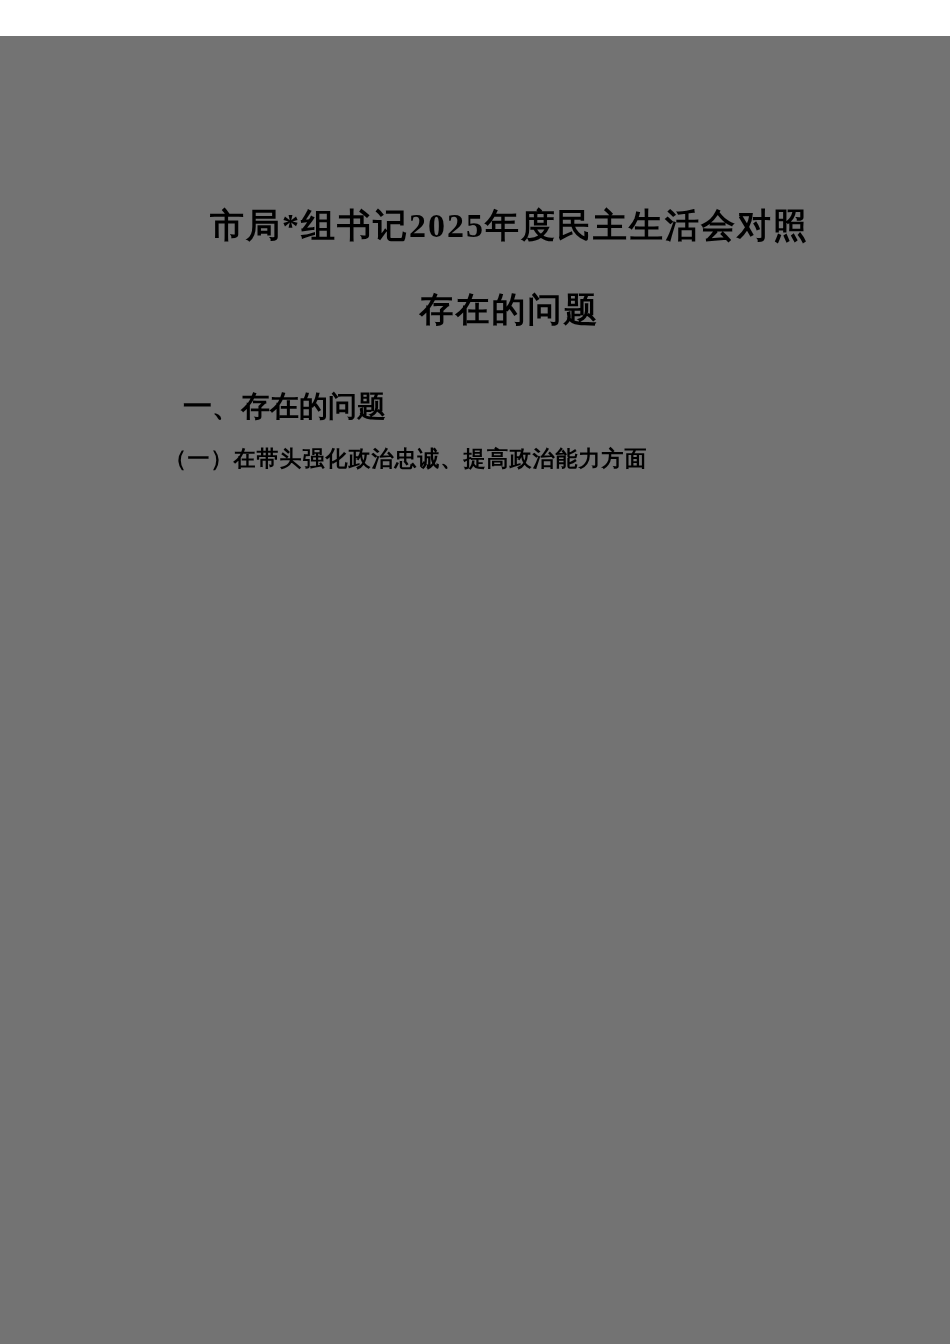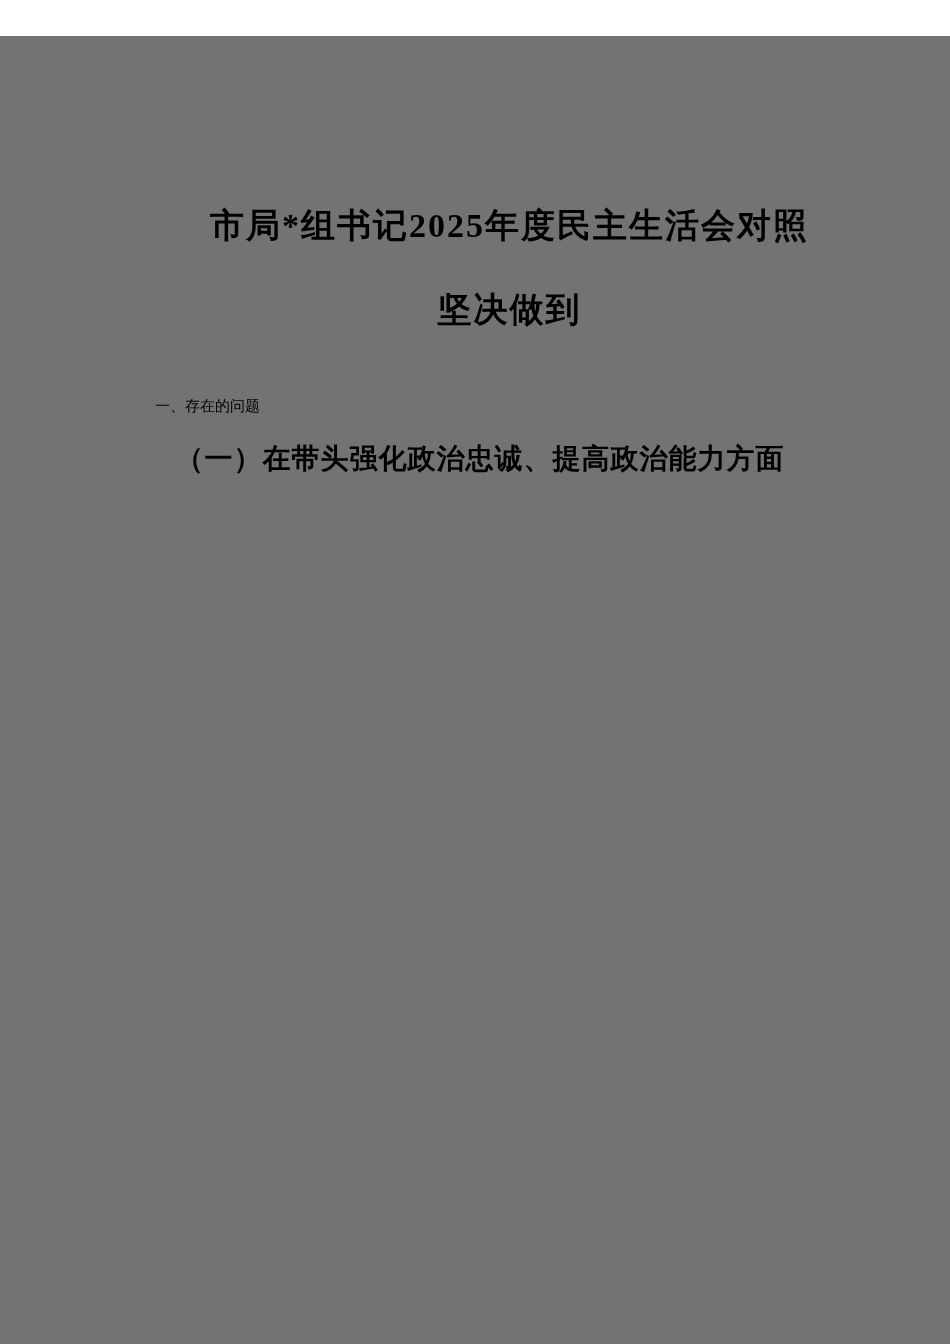--- a/index.html
+++ b/index.html
@@ -38,44 +38,44 @@
     font-size: 24px;
     line-height: 52px;
     text-align: justify;
     text-justify: inter-character;
     text-indent: 2em;
     letter-spacing: 1px;
     margin: 0;
   }
   .heading-1 {
     font-family: "Liberation Sans", "DejaVu Sans", sans-serif;
-    font-weight: normal;
-    font-size: 15px;
+    font-weight: bold;
+    font-size: 29px;
     line-height: 52px;
     text-indent: 2em;
     margin: 0;
   }
   .heading-2 {
     font-family: Liberation Serif, serif;
     font-weight: bold;
-    font-size: 28px;
+    font-size: 22px;
     line-height: 54px;
     text-indent: 1.8em;
     letter-spacing: 1px;
     margin: 0;
   }
 </style>
 </head>
 <body>
 
 <div class="page">
 
   <h1 class="doc-title">
     <span class="title-line">市局*组书记2025年度民主生活会对照</span>
-    <span class="title-line">坚决做到</span>
+    <span class="title-line">存在的问题</span>
   </h1>
 
 
   <h2 class="heading-1">一、存在的问题</h2>
 
   <h3 class="heading-2">（一）在带头强化政治忠诚、提高政治能力方面</h3>
 
 
 </div>
 

